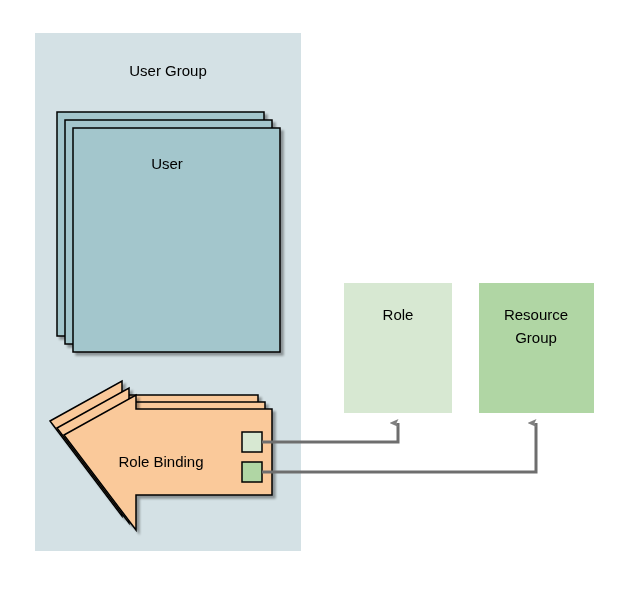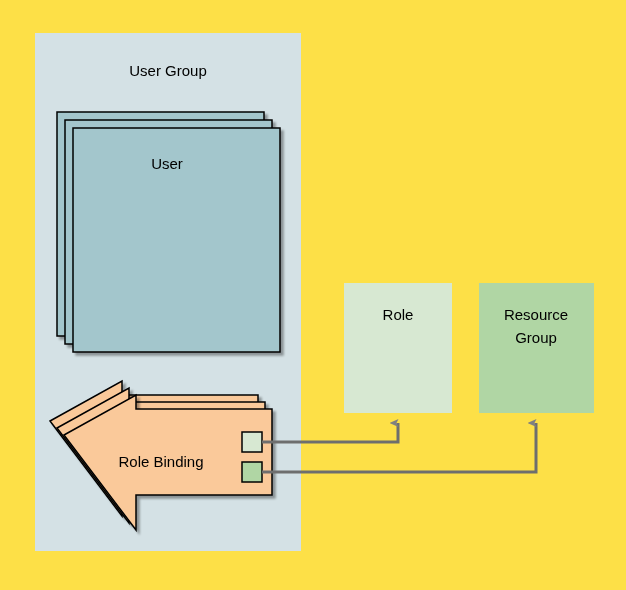--- a/index.html
+++ b/index.html
@@ -4,21 +4,21 @@
 <style>
   html, body {
     margin: 0;
     padding: 0;
     background: #000000;
   }
   #canvas {
     position: relative;
     width: 626px;
     height: 590px;
-    background: #fde047;
+    background: #ffffff;
     overflow: hidden;
     font-family: "Liberation Sans", sans-serif;
   }
   svg.layer {
     position: absolute;
     left: 0;
     top: 0;
     width: 626px;
     height: 590px;
   }

